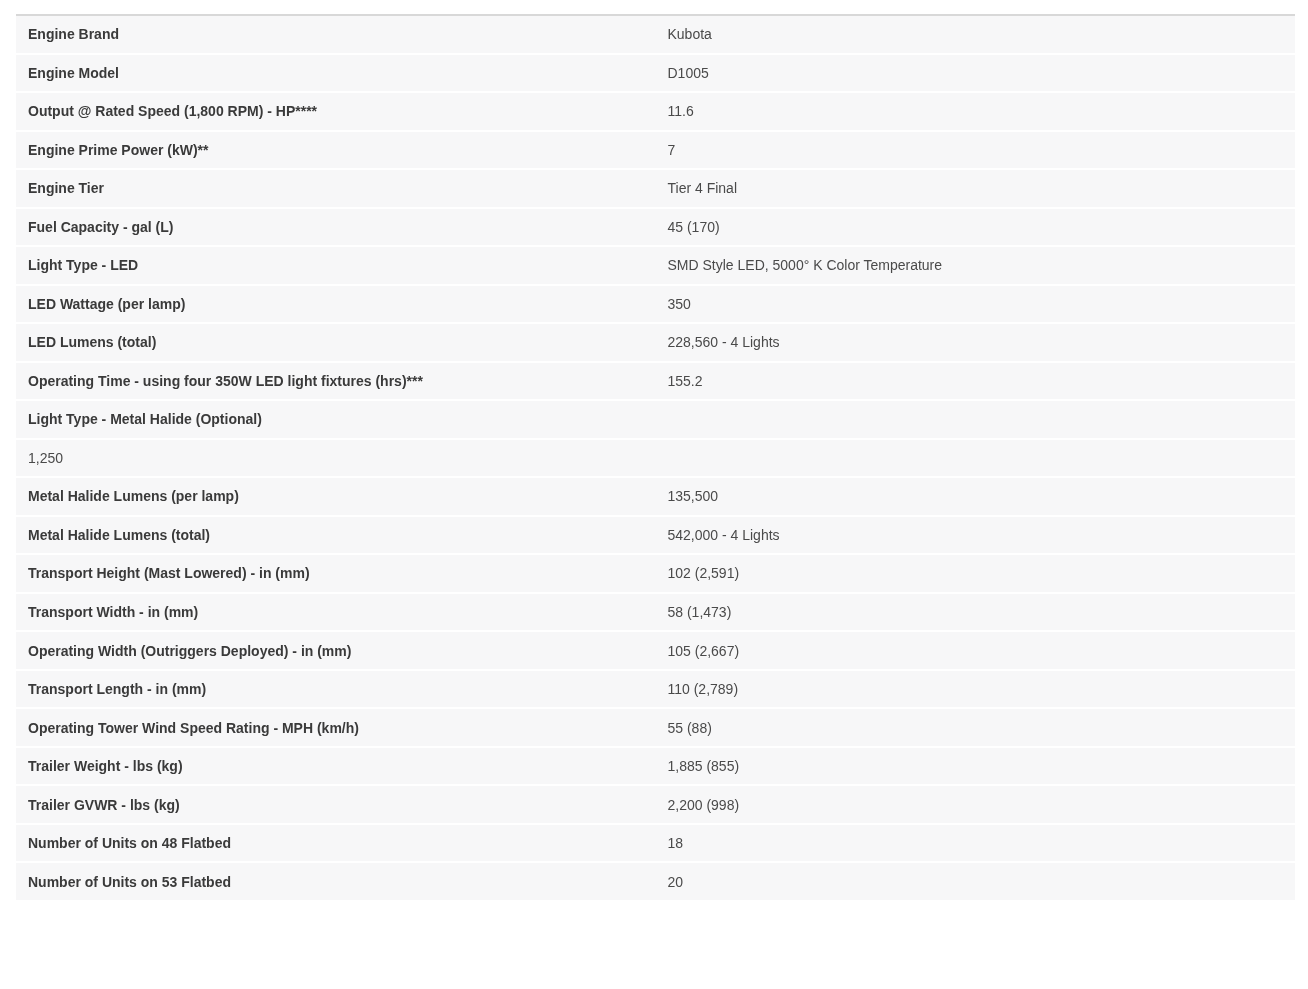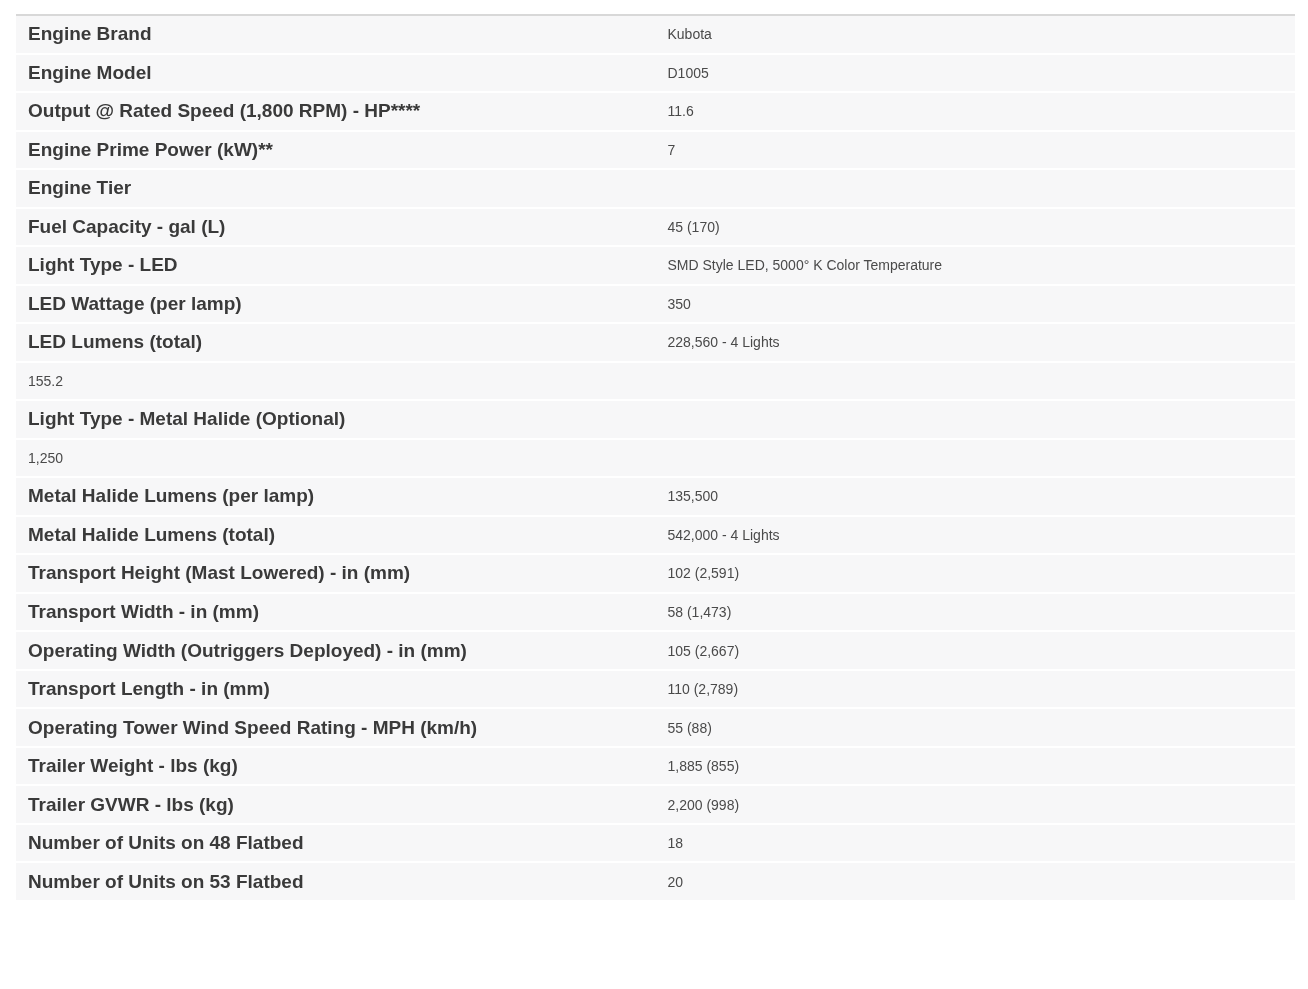--- a/index.html
+++ b/index.html
@@ -22,21 +22,21 @@
     height: 38.52px;
     background: var(--row-bg, #f7f7f8);
     border-bottom: 2px solid var(--separator, #ffffff);
   }
   .spec-label {
     width: 50%;
     display: flex;
     align-items: center;
     padding-left: 12px;
     padding-right: 10px;
-    font-size: 19px;
+    font-size: 14px;
     font-weight: 700;
     color: var(--label-text, #3a3a3a);
     white-space: nowrap;
     overflow: hidden;
   }
   .spec-value {
     width: 50%;
     display: flex;
     align-items: center;
     padding-left: 12px;
@@ -72,20 +72,21 @@
     <div class="spec-value">11.6</div>
   </div>
 
   <div class="spec-row">
     <div class="spec-label">Engine Prime Power (kW)**</div>
     <div class="spec-value">7</div>
   </div>
 
   <div class="spec-row">
     <div class="spec-label">Engine Tier</div>
+    <div class="spec-value">Tier 4 Final</div>
   </div>
 
   <div class="spec-row">
     <div class="spec-label">Fuel Capacity - gal (L)</div>
     <div class="spec-value">45 (170)</div>
   </div>
 
   <div class="spec-row">
     <div class="spec-label">Light Type - LED</div>
     <div class="spec-value">SMD Style LED, 5000° K Color Temperature</div>
@@ -96,20 +97,21 @@
     <div class="spec-value">350</div>
   </div>
 
 
   <div class="spec-row">
     <div class="spec-label">LED Lumens (total)</div>
     <div class="spec-value">228,560 - 4 Lights</div>
   </div>
 
   <div class="spec-row">
+    <div class="spec-label">Operating Time - using four 350W LED light fixtures (hrs)***</div>
     <div class="spec-value">155.2</div>
   </div>
 
   <div class="spec-row">
     <div class="spec-label">Light Type - Metal Halide (Optional)</div>
   </div>
 
   <div class="spec-row">
     <div class="spec-value">1,250</div>
   </div>

